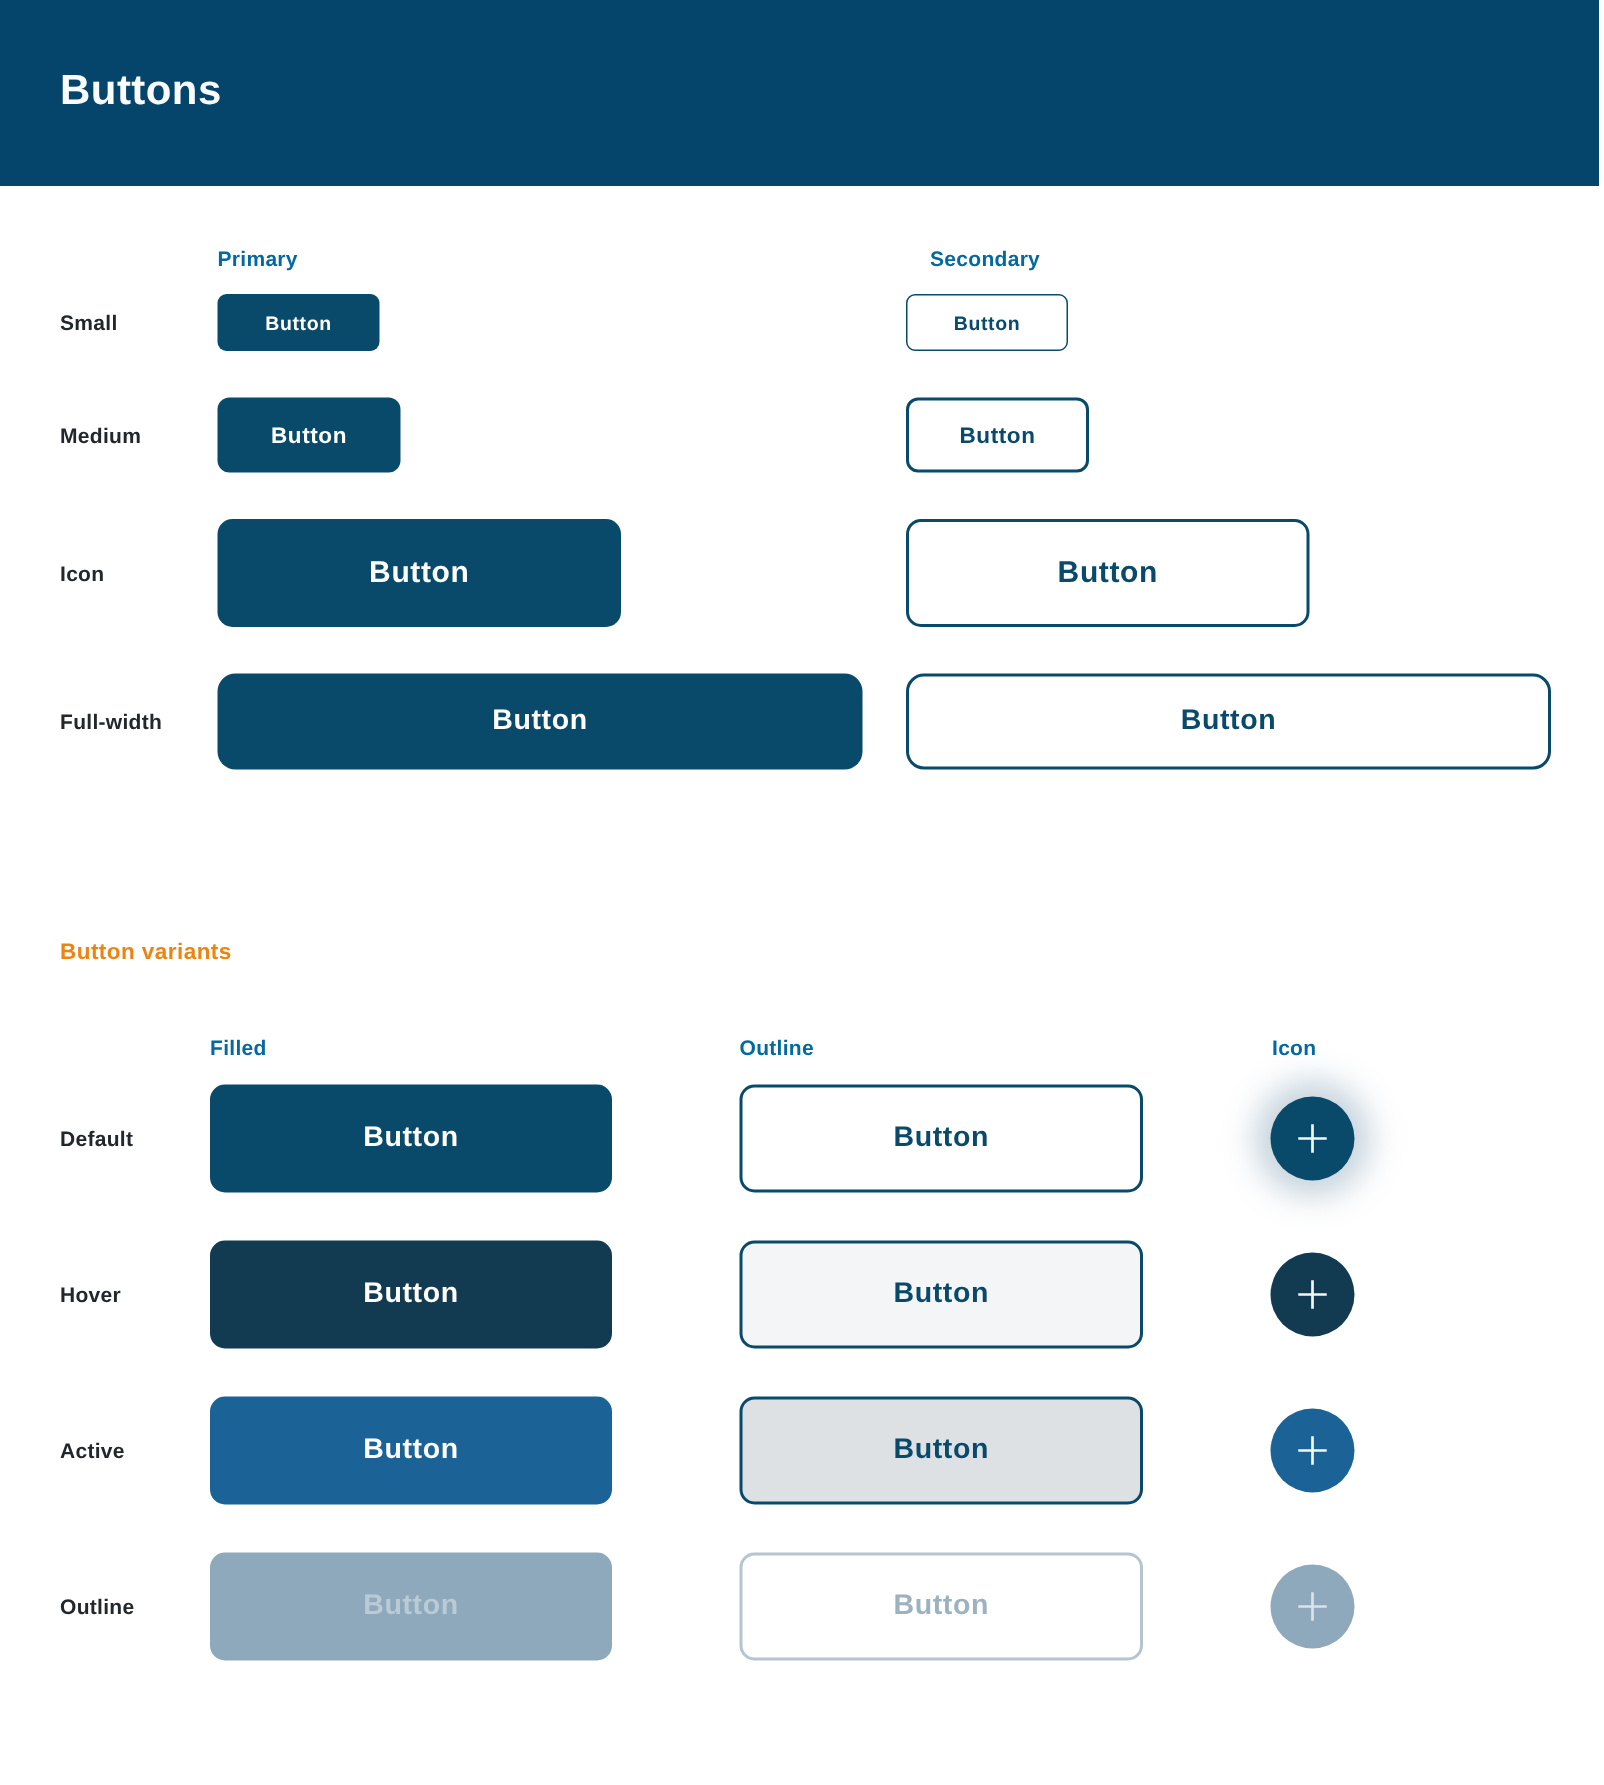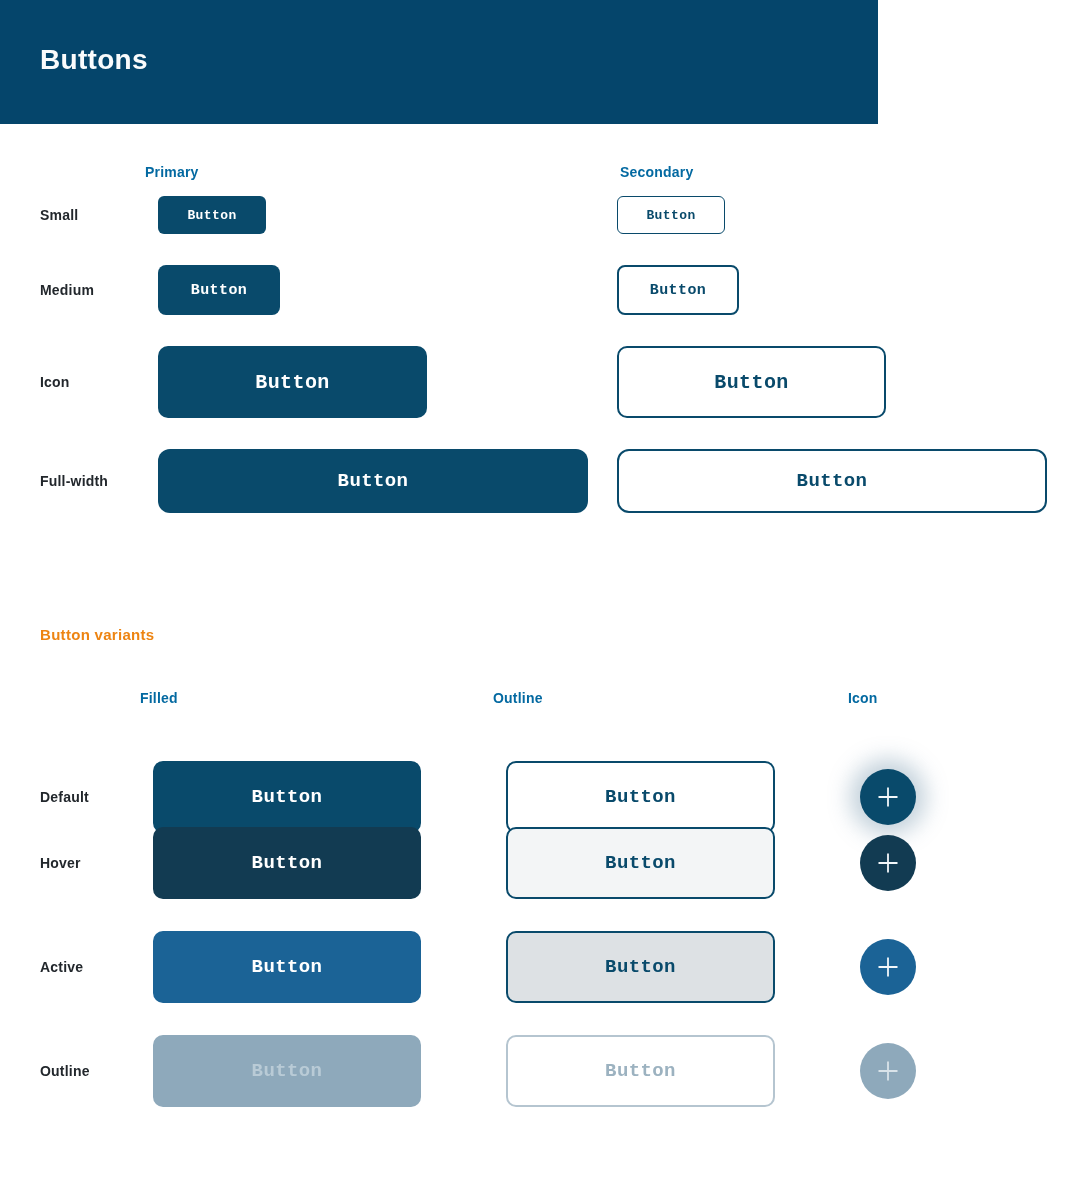--- a/index.html
+++ b/index.html
@@ -2,28 +2,28 @@
 <html><head>
 <meta charset="utf-8">
 <style>
   * { margin:0; padding:0; box-sizing:border-box; }
   html,body { background:#ffffff; }
   .page {
     position:relative; width:1069px; height:1190px; background:#ffffff;
     font-family:"Liberation Sans","DejaVu Sans",sans-serif; overflow:hidden;
   }
   
-  .topbar { position:absolute; left:0; top:0; width:878px; height:124px; background:#05456B; }
+  .topbar { position:absolute; left:0; top:0; width:1066px; height:124px; background:#05456B; }
   .topbar h1 { position:absolute; left:40px; top:44px; font-size:28px; font-weight:bold; color:#FAFBFC; letter-spacing:.3px; }
 
   .col-head { position:absolute; font-size:14px; font-weight:600; color:#0369a1; letter-spacing:.2px; }
   .rlabel  { position:absolute; left:40px; top:50%; transform:translateY(-50%); font-size:14px; font-weight:600; color:#22272C; letter-spacing:.2px; }
   .row { position:absolute; left:0; width:1069px; }
 
-  button { font-family:Liberation Mono, monospace; cursor:pointer;margin-left:13px; }
+  button { font-family:Liberation Sans, sans-serif; cursor:pointer; }
   .btn {
     position:absolute; top:0; display:flex; align-items:center; justify-content:center;
     font-weight:bold; letter-spacing:.4px; border:none; background:none;
   }
   .pri { background:#094A6B; color:#ffffff; }
   .sec { background:#ffffff; color:#094A6B; border:2px solid #094A6B; }
 
   .sm { width:108px; height:38px; border-radius:6px;  font-size:13px; }
   .md { width:122px; height:50px; border-radius:8px;  font-size:15px; }
   .lg { width:269px; height:72px; border-radius:10px; font-size:20px; }
@@ -96,21 +96,21 @@
     </div>
   </section>
 
   <section>
     <h2 class="variants-title">Button variants</h2>
 
     <div class="col-head" style="left:140px; top:690px;">Filled</div>
     <div class="col-head" style="left:493px; top:690px;">Outline</div>
     <div class="col-head" style="left:848px; top:690px;">Icon</div>
 
-    <div class="row" style="top:761px; height:72px;">
+    <div class="row" style="top:723px; height:72px;">
       <div class="rlabel">Default</div>
       <button class="btn vbtn filled default" style="left:140px;">Button</button>
       <button class="btn vbtn outline default" style="left:493px;">Button</button>
       <button class="icon-btn default">
         <span>
           <svg width="28" height="28" viewBox="0 0 28 28">
               <path class="plus-stroke" d="M14 4.5 V23.5 M4.5 14 H23.5" stroke-width="1.8" fill="none"></path>
             </svg>
         </span>
       </button>

